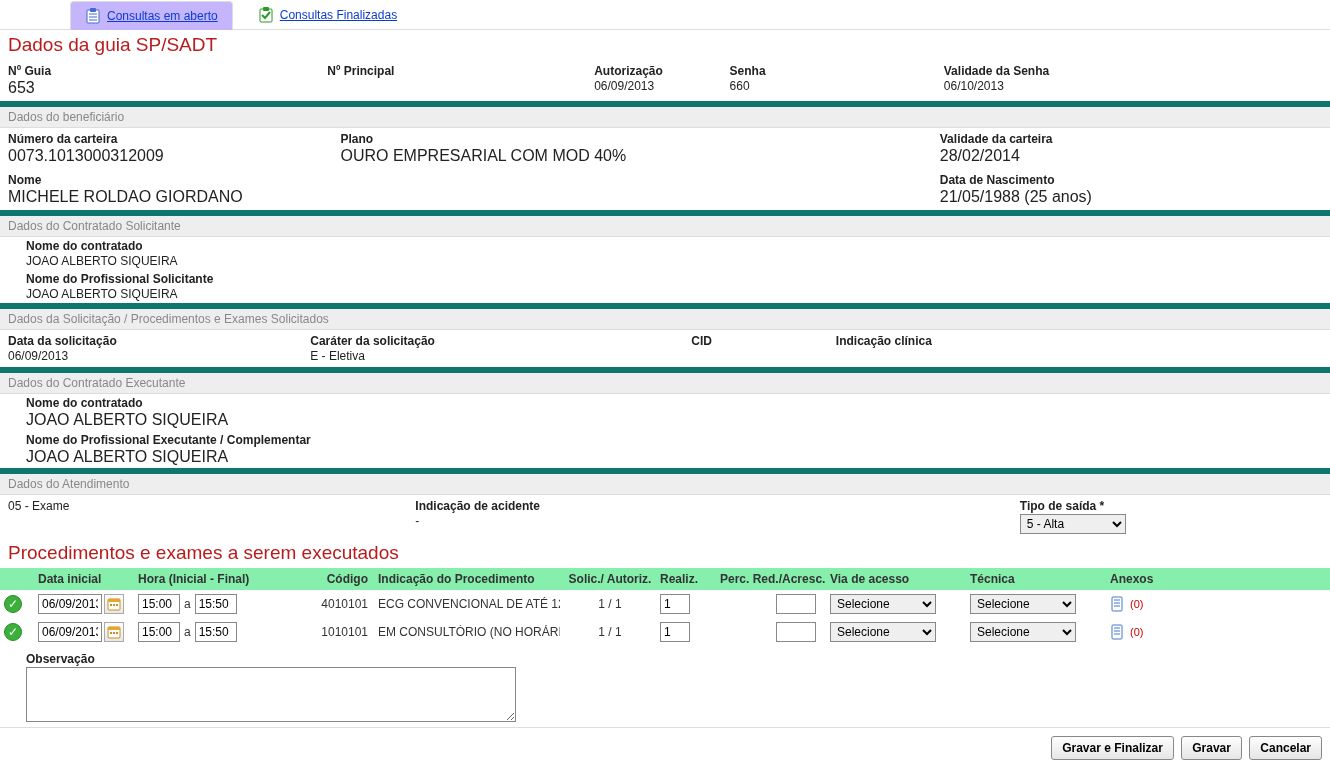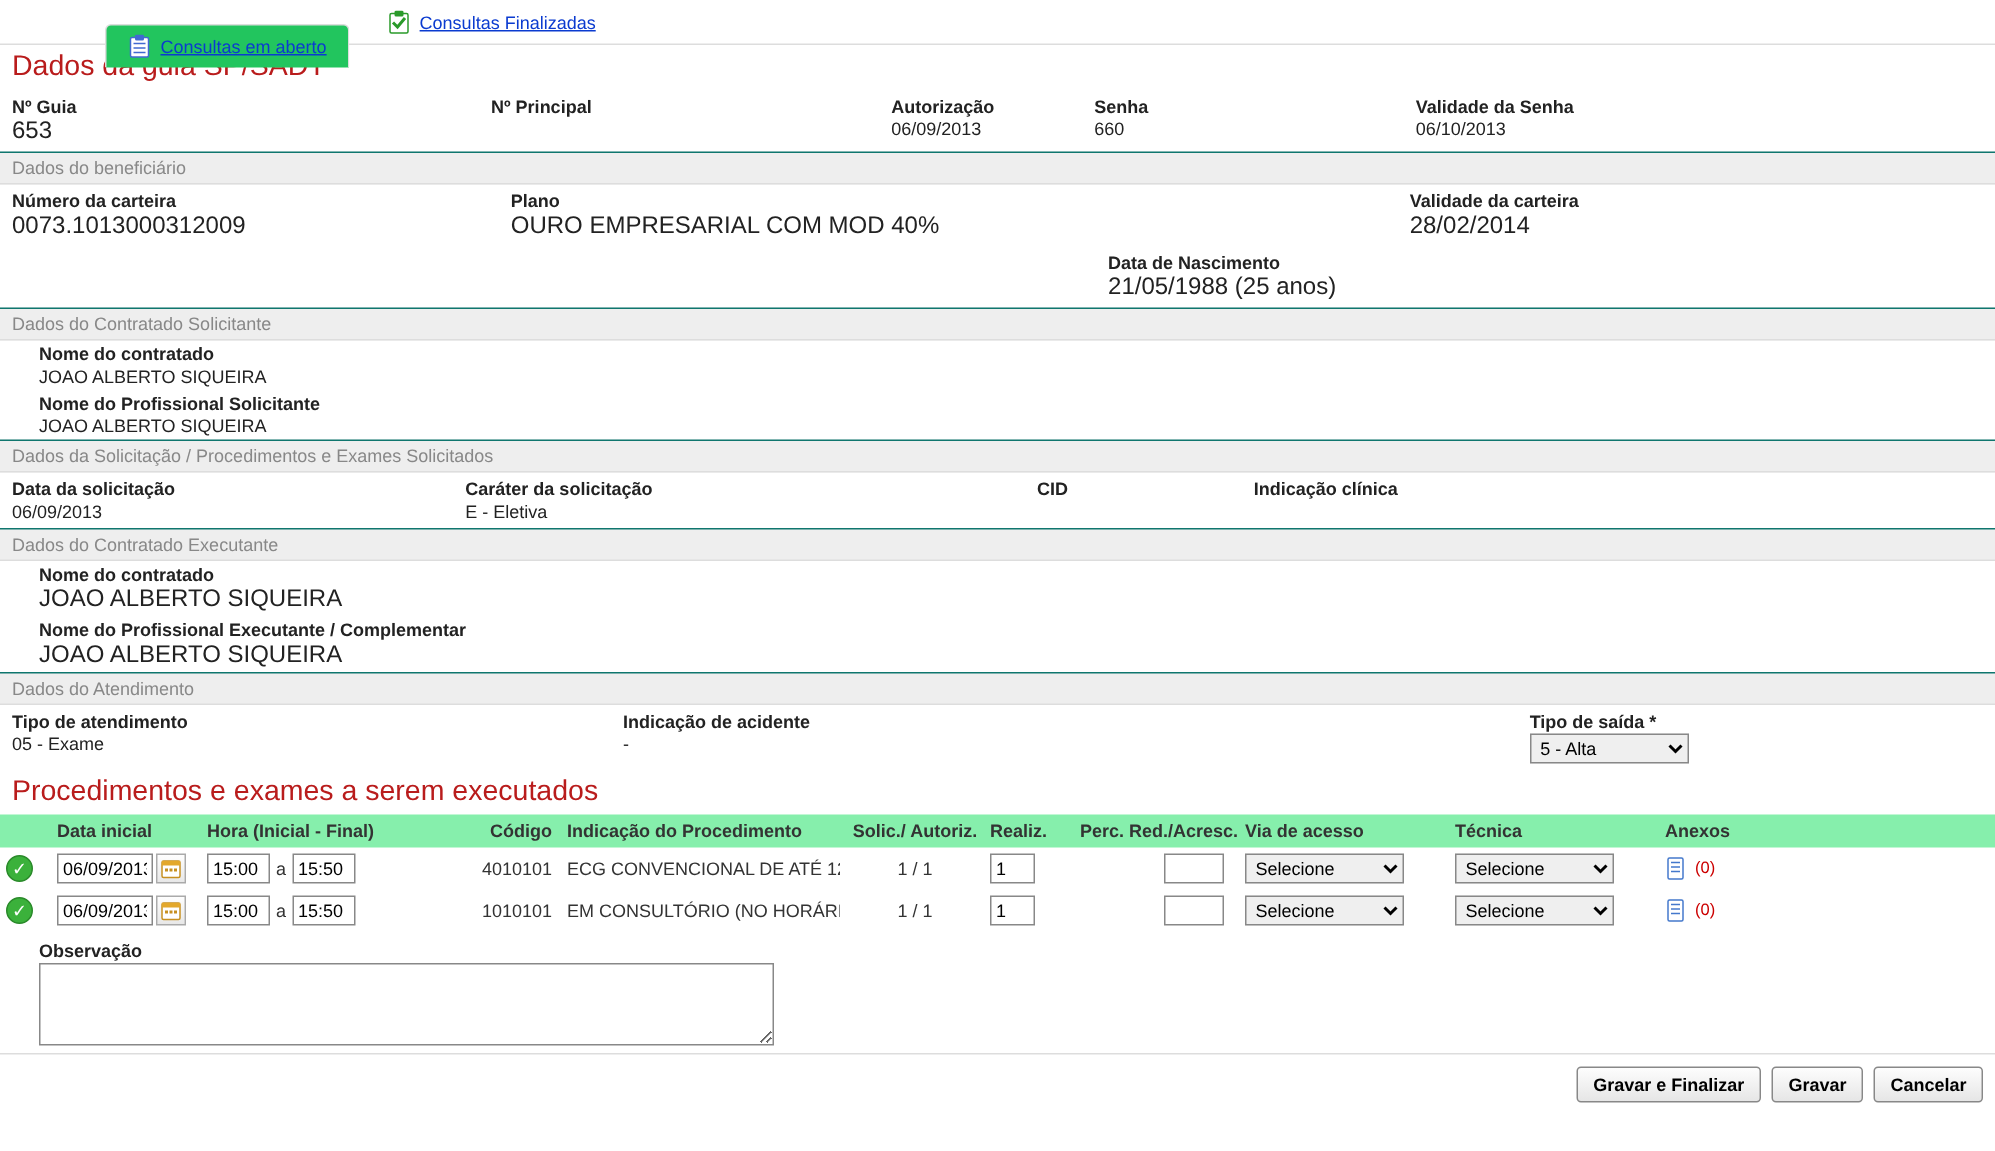--- a/index.html
+++ b/index.html
@@ -23,23 +23,23 @@
     gap: 6px;
     cursor: pointer;
     border: 1px solid transparent;
     border-bottom: none;
     border-top-left-radius: 4px;
     border-top-right-radius: 4px;
     margin-right: 10px;
   }
   .tab.active {
     border-color: #ddd;
-    background: #22c55e;
+    background: #c4b5fd;
     position: relative;
-    top: 16px;
+    top: 1px;
   }
   .tab a {
     color: #0b3bd0;
     text-decoration: underline;
     font-size: 12px;
   }
   .icon {
     width: 16px; height: 16px;
     display: inline-flex;
     align-items: center;
@@ -49,21 +49,21 @@
     font-family: "Trebuchet MS", "Lucida Sans Unicode", sans-serif;
     font-size: 19px;
     color: #b91c1c;
     margin: 4px 0 4px 8px;
   }
   .section-sub {
     background: #eee;
     color: #888;
     font-size: 12px;
     padding: 3px 8px;
-    border-top: 1px solid #0f766e;
+    border-top: 6px solid #0f766e;
     border-bottom: 1px solid #ddd;
   }
   .fields {
     display: grid;
     grid-template-columns: 24% 20% 10% 16% 30%;
     padding: 4px 8px;
     column-gap: 4px;
     align-items: start;
   }
   .fields2 {
@@ -205,20 +205,22 @@
 <div class="fields2">
   <div><span class="lbl">Número da carteira</span>
        <span class="val">0073.1013000312009</span></div>
   <div><span class="lbl">Plano</span>
        <span class="val">OURO EMPRESARIAL COM MOD 40%</span></div>
   <div></div>
   <div><span class="lbl">Validade da carteira</span>
        <span class="val">28/02/2014</span></div>
 </div>
 <div class="fields2">
+  <div><span class="lbl">Nome</span>
+       <span class="val">MICHELE ROLDAO GIORDANO</span></div>
   <div></div>
     <div></div>
   <div><span class="lbl">Data de Nascimento</span>
        <span class="val">21/05/1988   (25 anos)</span></div>
 </div>
 
 <div class="section-sub">Dados do Contratado Solicitante</div>
 <div class="fields-full">
   <span class="lbl">Nome do contratado</span>
   <span class="val-sm">JOAO ALBERTO SIQUEIRA</span>
@@ -245,21 +247,21 @@
   <span class="lbl">Nome do contratado</span>
   <span class="val">JOAO ALBERTO SIQUEIRA</span>
 </div>
 <div class="fields-full">
   <span class="lbl">Nome do Profissional Executante / Complementar</span>
   <span class="val">JOAO ALBERTO SIQUEIRA</span>
 </div>
 
 <div class="section-sub">Dados do Atendimento</div>
 <div style="display:grid;grid-template-columns:31% 46% 23%;padding:4px 8px;align-items:start;">
-  <div><span class="lbl">Tipo de atendimento</span>
+  <div>
        <span class="val-sm">05 - Exame</span></div>
   <div><span class="lbl">Indicação de acidente</span>
        <span class="val-sm">-</span></div>
   <div><span class="lbl">Tipo de saída *</span>
        <select><option>5 - Alta</option></select></div>
 </div>
 
 <div class="section-title">Procedimentos e exames a serem executados</div>
 <div class="proc-header">
   <div></div>

